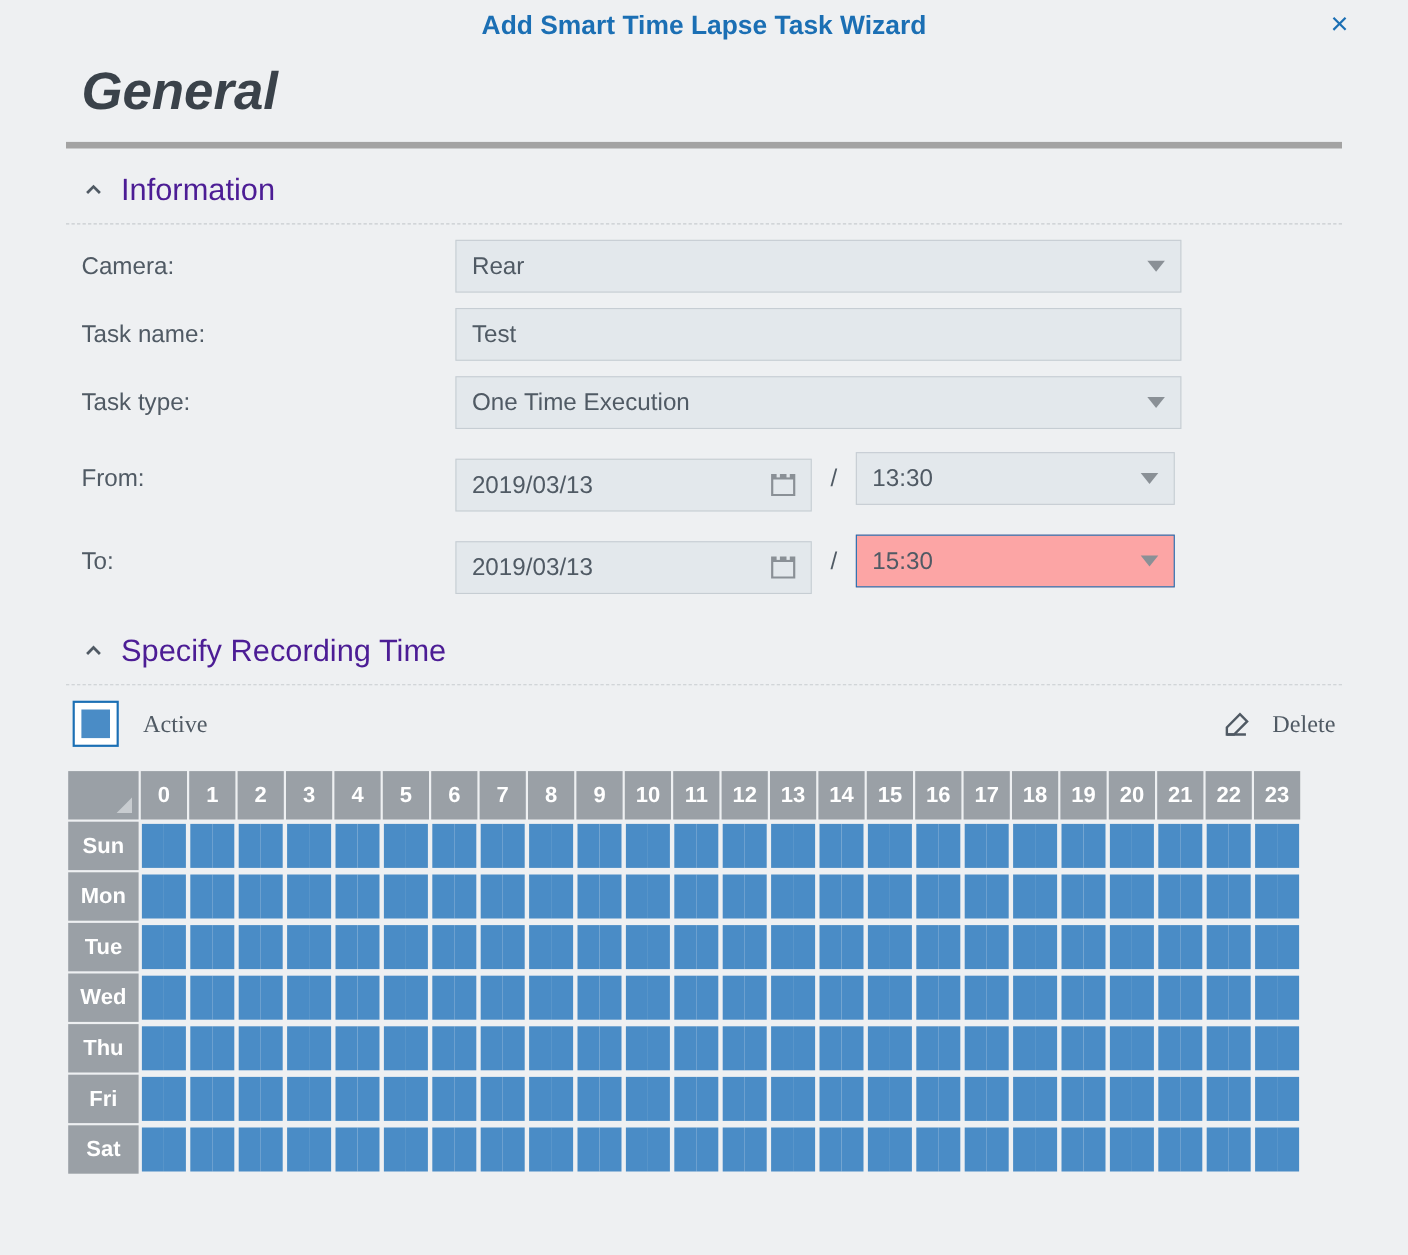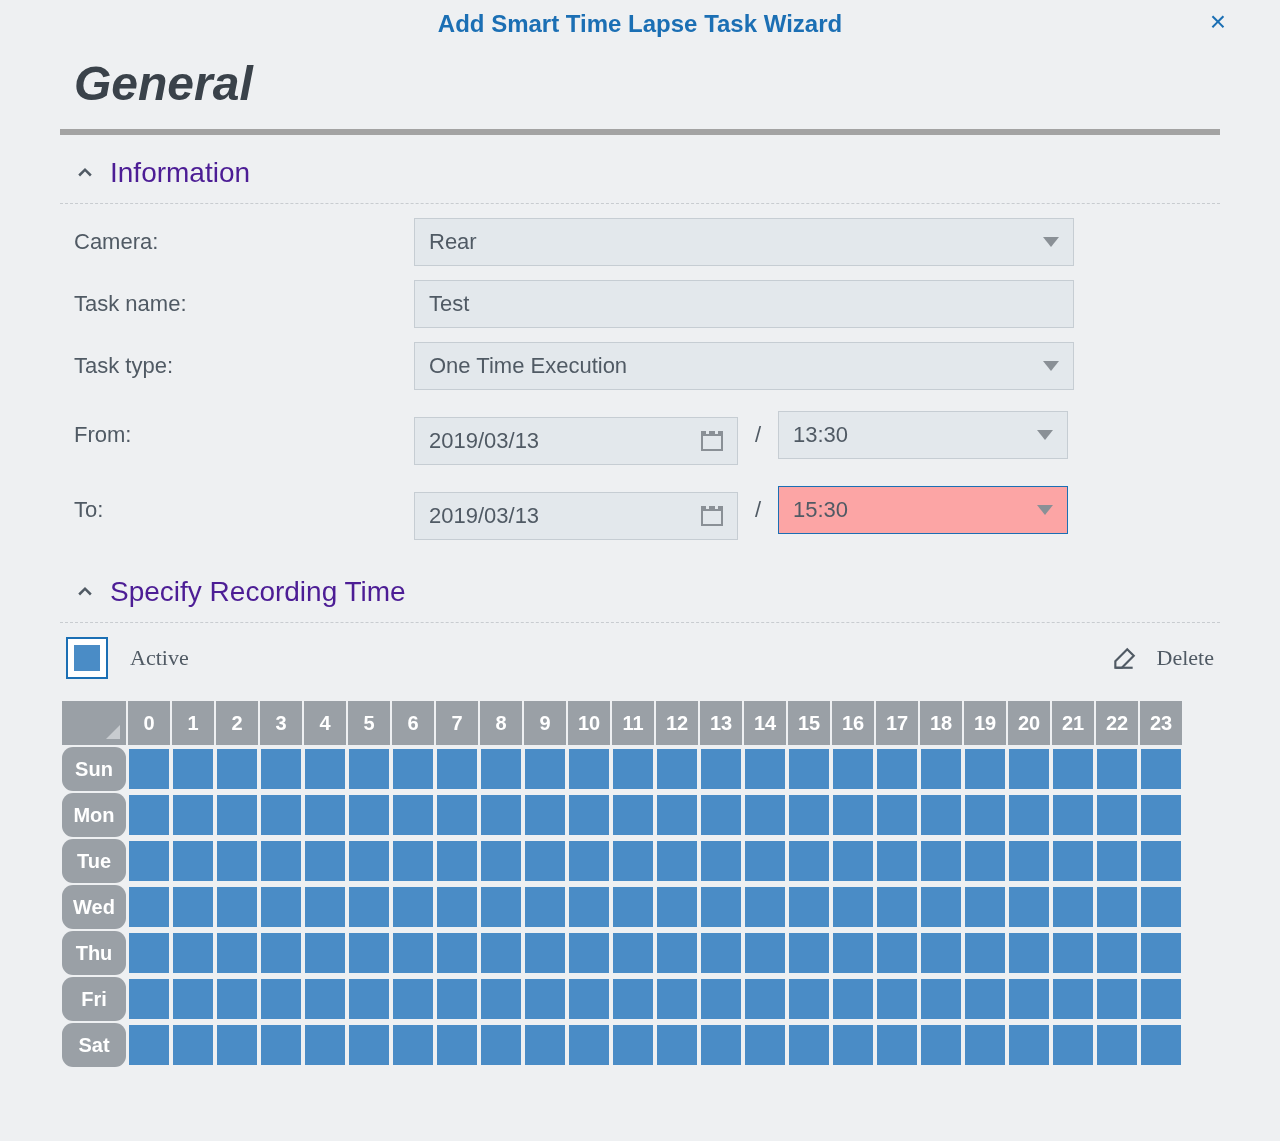--- a/index.html
+++ b/index.html
@@ -140,21 +140,20 @@
     width:42px;
   }
   .sched-day-hdr{
     background:#9aa0a6;
     color:#fff;
     font-weight:700;
     font-size:20px;
     text-align:center;
     height:44px;
     width:64px;
-    border-radius:11px;
   }
   .sched-corner{
     background:#9aa0a6;height:44px;width:64px;position:relative;
   }
   .sched-corner::after{
     content:"";position:absolute;right:6px;bottom:6px;
     width:0;height:0;
     border-left:14px solid transparent;
     border-bottom:14px solid #c8ccd0;
   }

